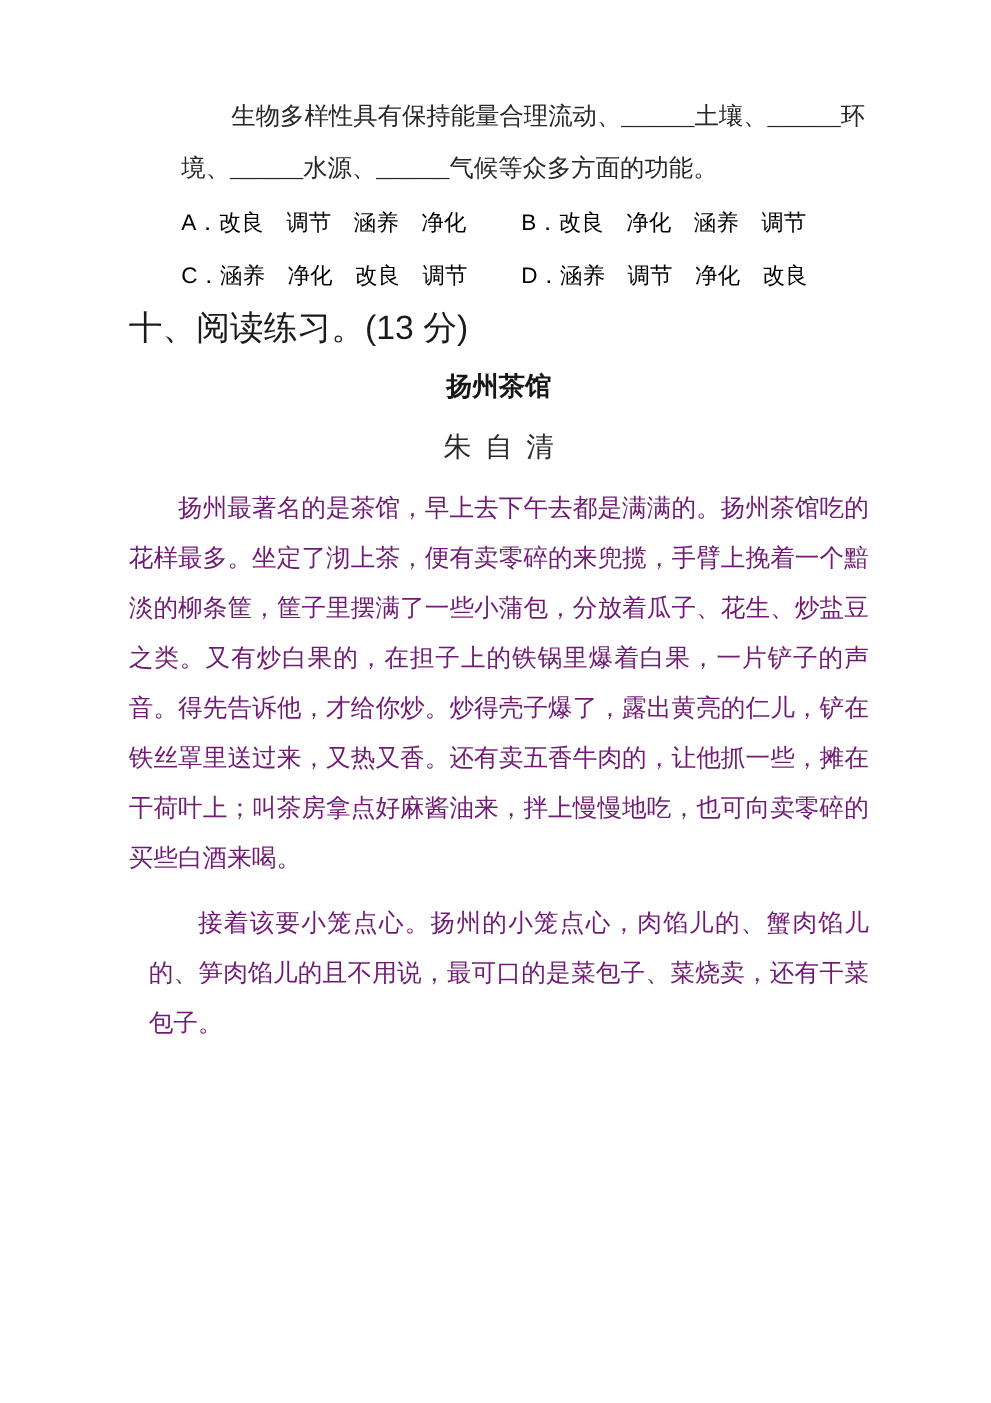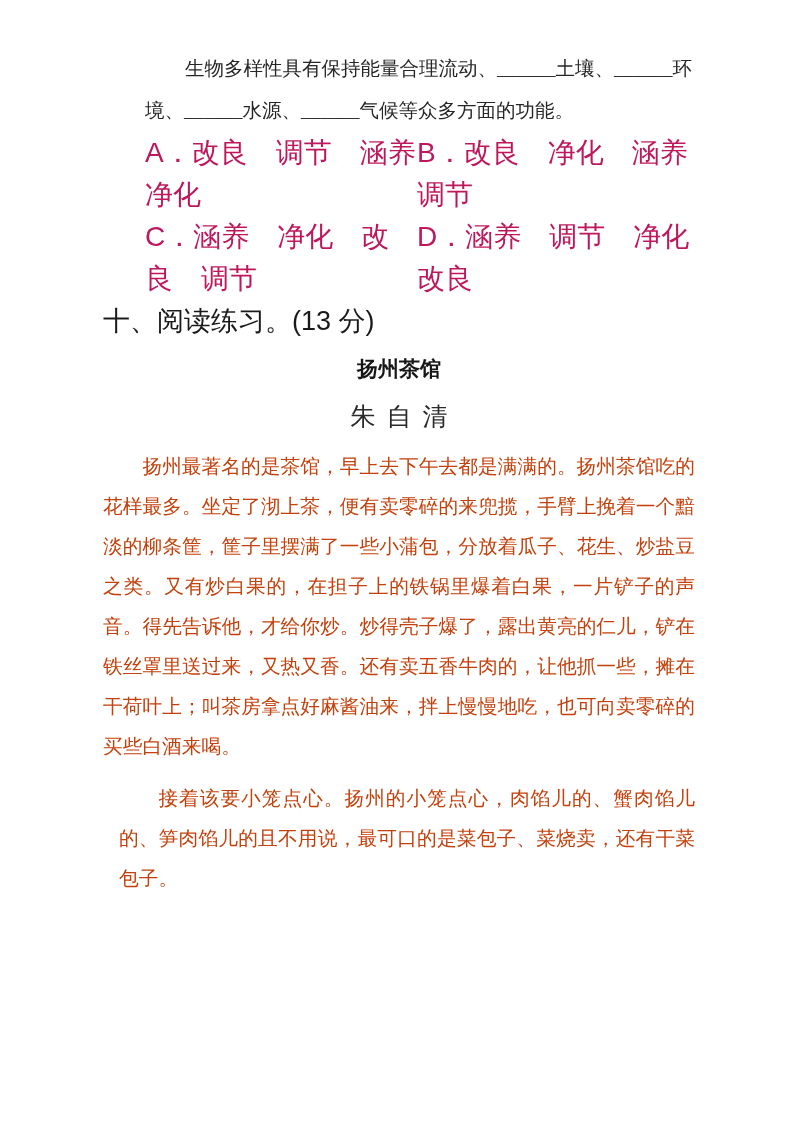--- a/index.html
+++ b/index.html
@@ -7,41 +7,41 @@
     padding: 0;
     background: #ffffff;
     width: 793px;
     height: 1122px;
     overflow: hidden;
   }
   .page {
     box-sizing: border-box;
     width: 793px;
     height: 1122px;
-    padding: 48px 98px 0 103px;
+    padding: 73px 98px 0 103px;
     background: #ffffff;
     color: #1f1f1f;
   }
   
   .stem {
     margin-left: 42px;
     font-family: "Liberation Serif", serif;
     font-size: 19.5px;
     line-height: 42px;
     color: #262626;
   }
   .stem-line1 { padding-left: 40px; }
   
   .options-row {
     display: flex;
     margin-left: 42px;
     font-family: "Liberation Sans", sans-serif;
-    font-size: 28px;
+    font-size: 18px;
     line-height: 42px;
-    color: #be185d;
+    color: #000000;
   }
   .options-row .option:first-child { width: 272px; flex: 0 0 auto; }
   
   .section-heading {
     font-family: "Liberation Sans", sans-serif;
     font-size: 27px;
     line-height: 42px;
     color: #1a1a1a;
   }
   
@@ -51,34 +51,34 @@
     font-family: "Liberation Sans", sans-serif;
     font-size: 21px;
     font-weight: bold;
     line-height: 34px;
     color: #161616;
   }
   .article-author {
     margin-top: 10px;
     text-align: center;
     font-family: "Liberation Serif", serif;
-    font-size: 25px;
+    font-size: 22px;
     line-height: 34px;
     letter-spacing: 11px;
     text-indent: 11px;
     color: #2a2a2a;
   }
   .para {
     margin: 0;
     font-family: "Liberation Serif", serif;
     font-size: 19.7px;
     line-height: 40px;
     text-align: justify;
     text-indent: 2em;
-    color: #c2410c;
+    color: #701a75;
   }
   .para-1 { margin-top: 12px; }
   .para-2 { margin-top: 12px; }
   .para-3 { margin-top: 12px; margin-left: 16px; }
 </style>
 </head>
 <body>
 
 <div class="page">
 

